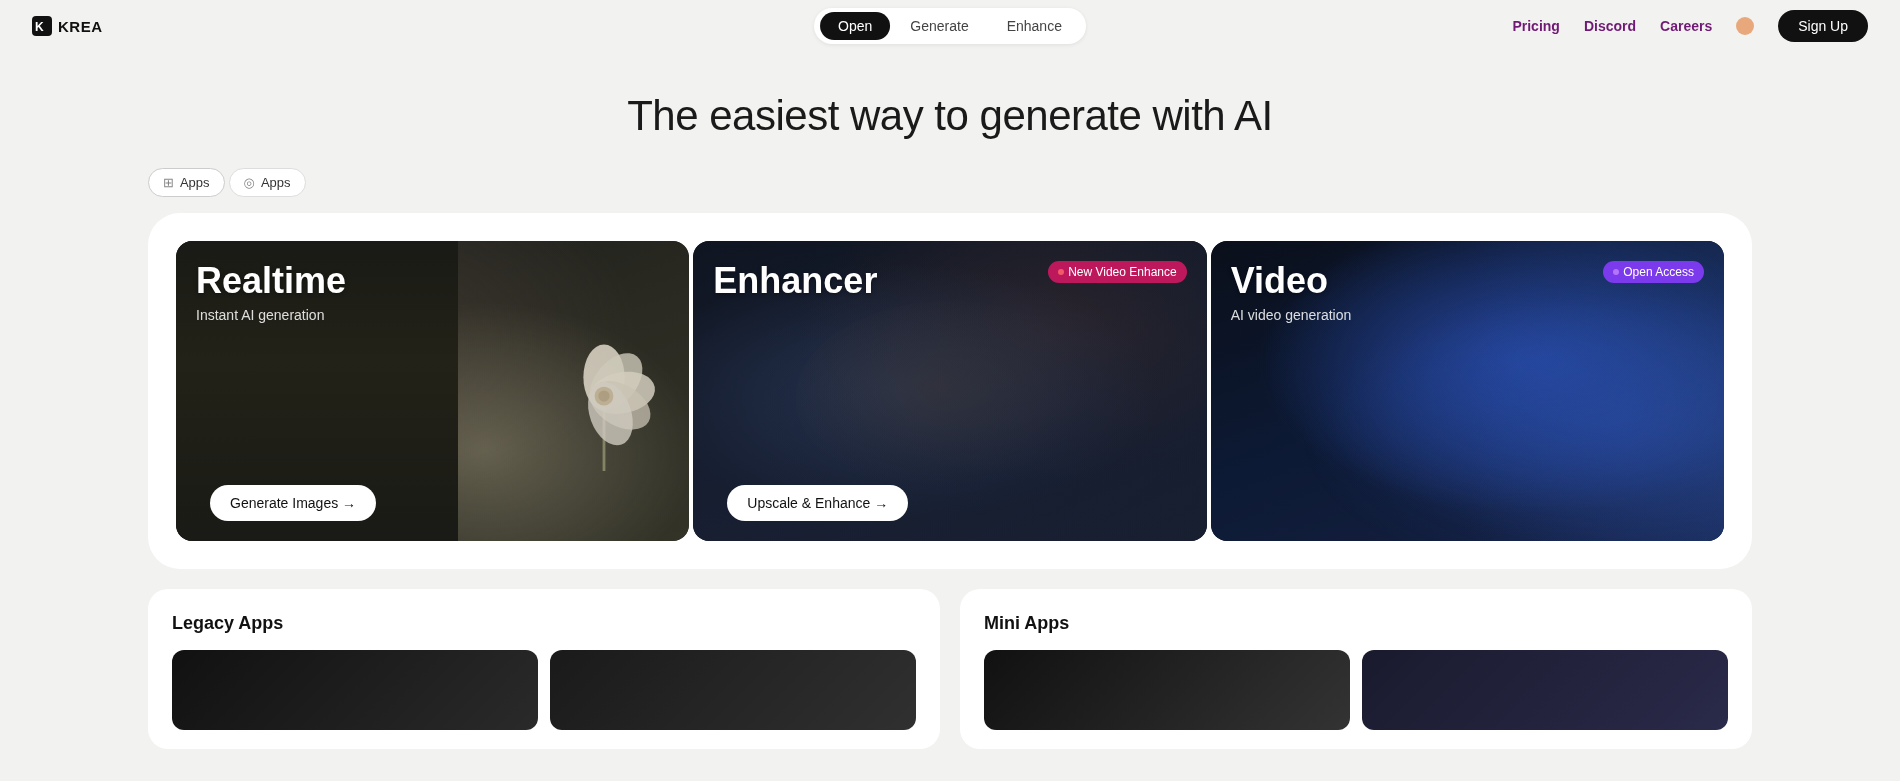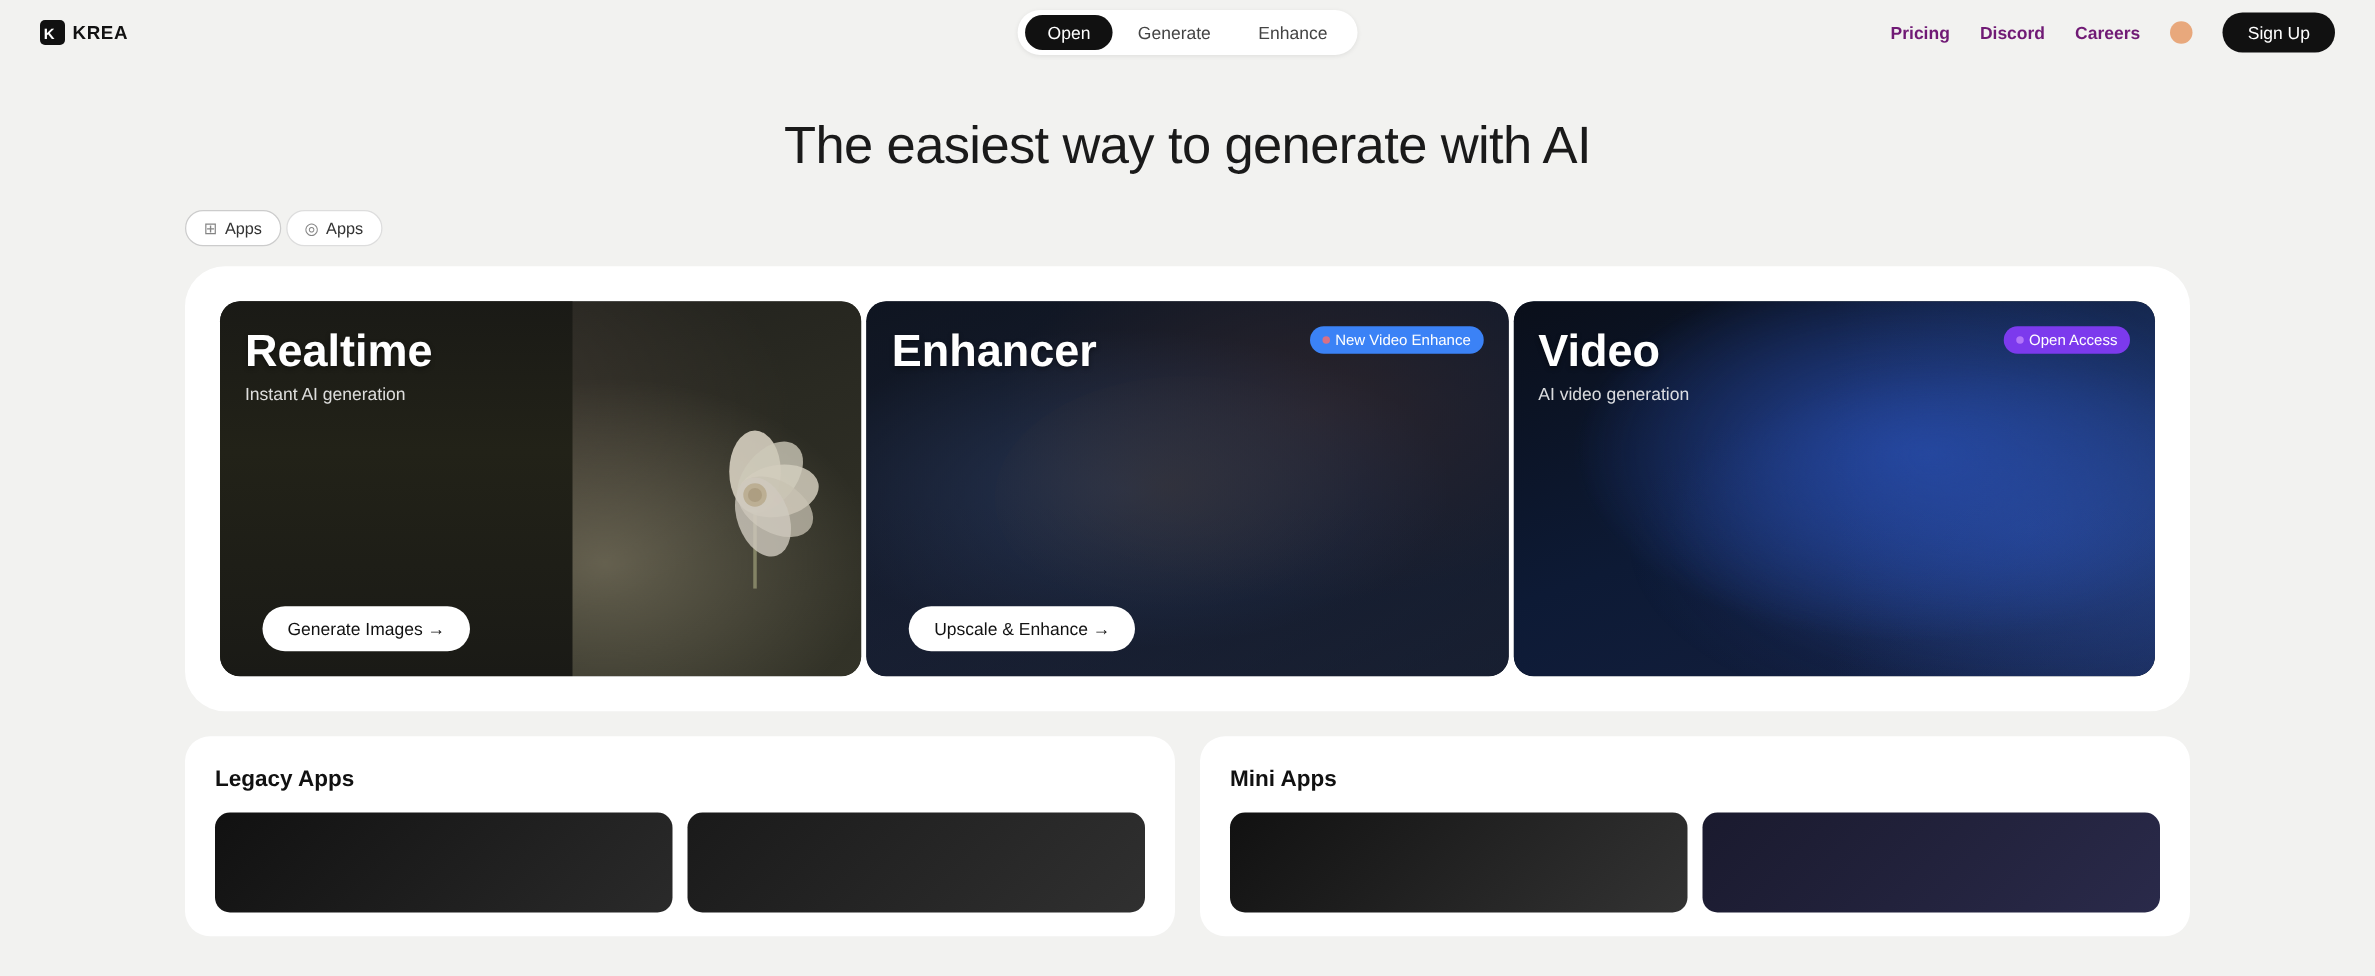--- a/index.html
+++ b/index.html
@@ -238,21 +238,21 @@
       padding: 4px 10px;
       border-radius: 999px;
       font-size: 12px;
       font-weight: 500;
       position: absolute;
       top: 20px;
       right: 20px;
       z-index: 3;
     }
     .badge-red {
-      background: #3b82f6;
+      background: #be185d;
       color: #fff;
     }
     .badge-purple {
       background: #7c3aed;
       color: #fff;
     }
     .badge-dot {
       width: 6px;
       height: 6px;
       border-radius: 50%;

